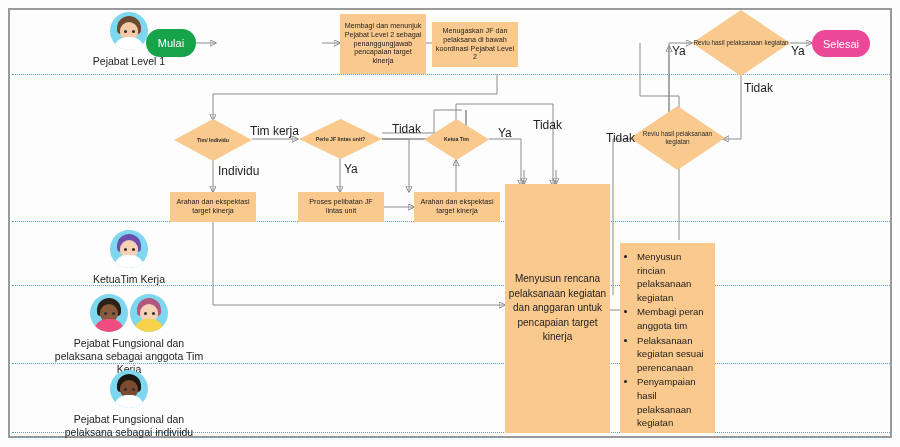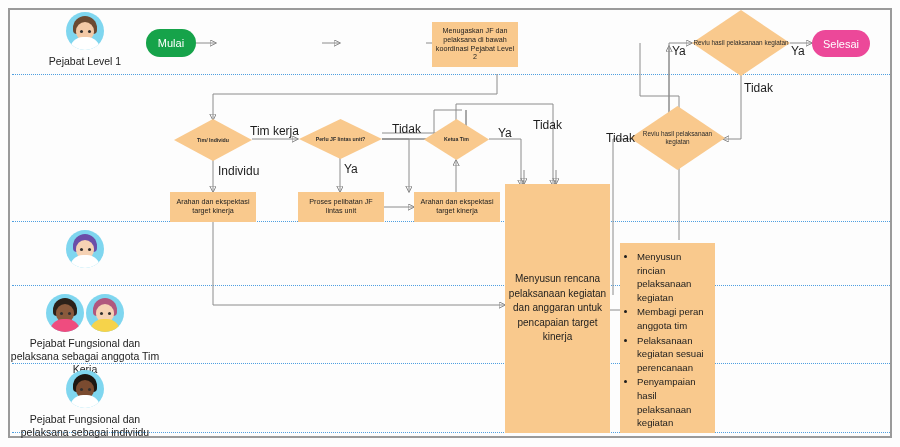--- a/index.html
+++ b/index.html
@@ -9,21 +9,21 @@
     background:#fdfdfd;
   }
   #frame{
     position:absolute;left:8px;top:8px;width:884px;height:430px;
     border:2px solid #9a9a9a;box-sizing:border-box;background:#fdfdfd;
   }
   .lane-div{
     position:absolute;left:12px;right:10px;height:0;
     border-top:1.5px dotted #4f9fe0;
   }
-  .actor{position:absolute;text-align:center;width:150px;}
+  .actor{position:absolute;text-align:center;width:150px;padding-left:44px;}
   .actor .faces{display:flex;justify-content:center;gap:2px;}
   .av{width:38px;height:38px;border-radius:50%;position:relative;overflow:hidden;
       background:#7fd6ef;flex:0 0 auto;}
   .av .hair{position:absolute;left:7px;top:4px;width:24px;height:18px;border-radius:12px 12px 4px 4px;}
   .av .face{position:absolute;left:10px;top:10px;width:18px;height:19px;border-radius:9px;}
   .av .body{position:absolute;left:4px;bottom:0;width:30px;height:13px;border-radius:13px 13px 0 0;}
   .av .eyeL,.av .eyeR{position:absolute;top:18px;width:3px;height:3px;border-radius:50%;background:#32302f;}
   .av .eyeL{left:14px;} .av .eyeR{left:22px;}
   .actor .lbl{
     font-size:10.5px;color:#222;line-height:1.22;margin-top:5px;
@@ -137,20 +137,21 @@
   <div class="actor" style="left:10px;top:230px">
     <div class="faces">
       <div class="av">
         <div class="hair" style="background:#6b4ea8"></div>
         <div class="face" style="background:#f6d2b4"></div>
         <div class="eyeL"></div>
           <div class="eyeR"></div>
         <div class="body" style="background:#ffffff"></div>
       </div>
     </div>
+    <div class="lbl">KetuaTim Kerja</div>
   </div>
 
   <div class="actor" style="left:10px;top:294px">
     <div class="faces">
       <div class="av">
         <div class="hair" style="background:#2b2119"></div>
         <div class="face" style="background:#8a5a3c"></div>
         <div class="eyeL"></div>
           <div class="eyeR"></div>
         <div class="body" style="background:#ef4c7f"></div>
@@ -175,20 +176,21 @@
           <div class="eyeR"></div>
         <div class="body" style="background:#ffffff"></div>
       </div>
     </div>
     <div class="lbl">Pejabat Fungsional dan pelaksana sebagai indiviidu</div>
   </div>
 
   <div class="node term start" style="left:146px;top:29px;width:50px;height:28px">Mulai</div>
 
 
+  <div class="node proc" style="left:340px;top:14px;width:86px;height:60px">Membagi dan menunjuk Pejabat Level 2 sebagai penanggungjawab pencapaian target kinerja</div>
 
   <div class="node proc" style="left:432px;top:22px;width:86px;height:45px">Menugaskan JF dan pelaksana di bawah koordinasi Pejabat Level 2</div>
 
   <div class="node dia" style="left:174px;top:119px;width:78px;height:42px">
     <div class="shape"></div>
     <div class="t">Tim/ Individu</div>
   </div>
 
   <div class="node dia" style="left:299px;top:119px;width:83px;height:40px">
     <div class="shape"></div>

